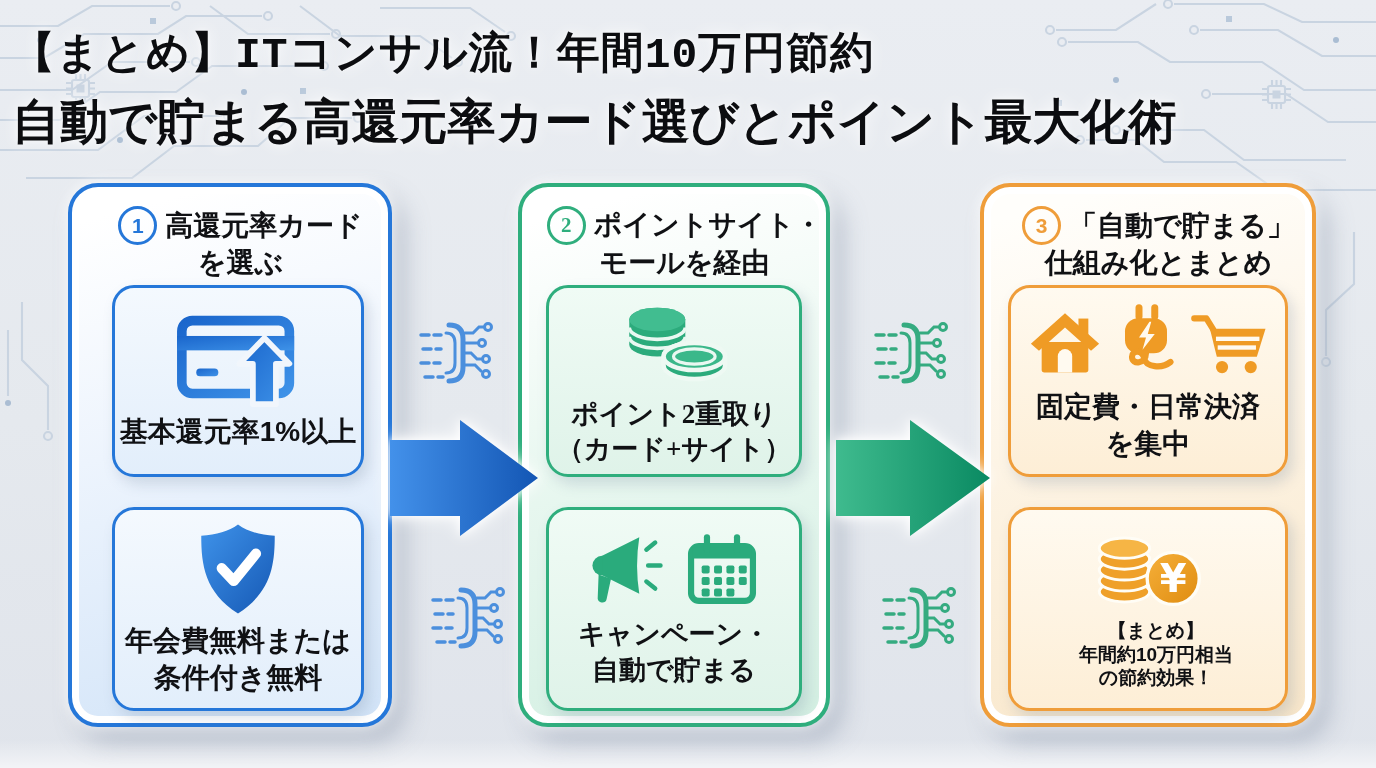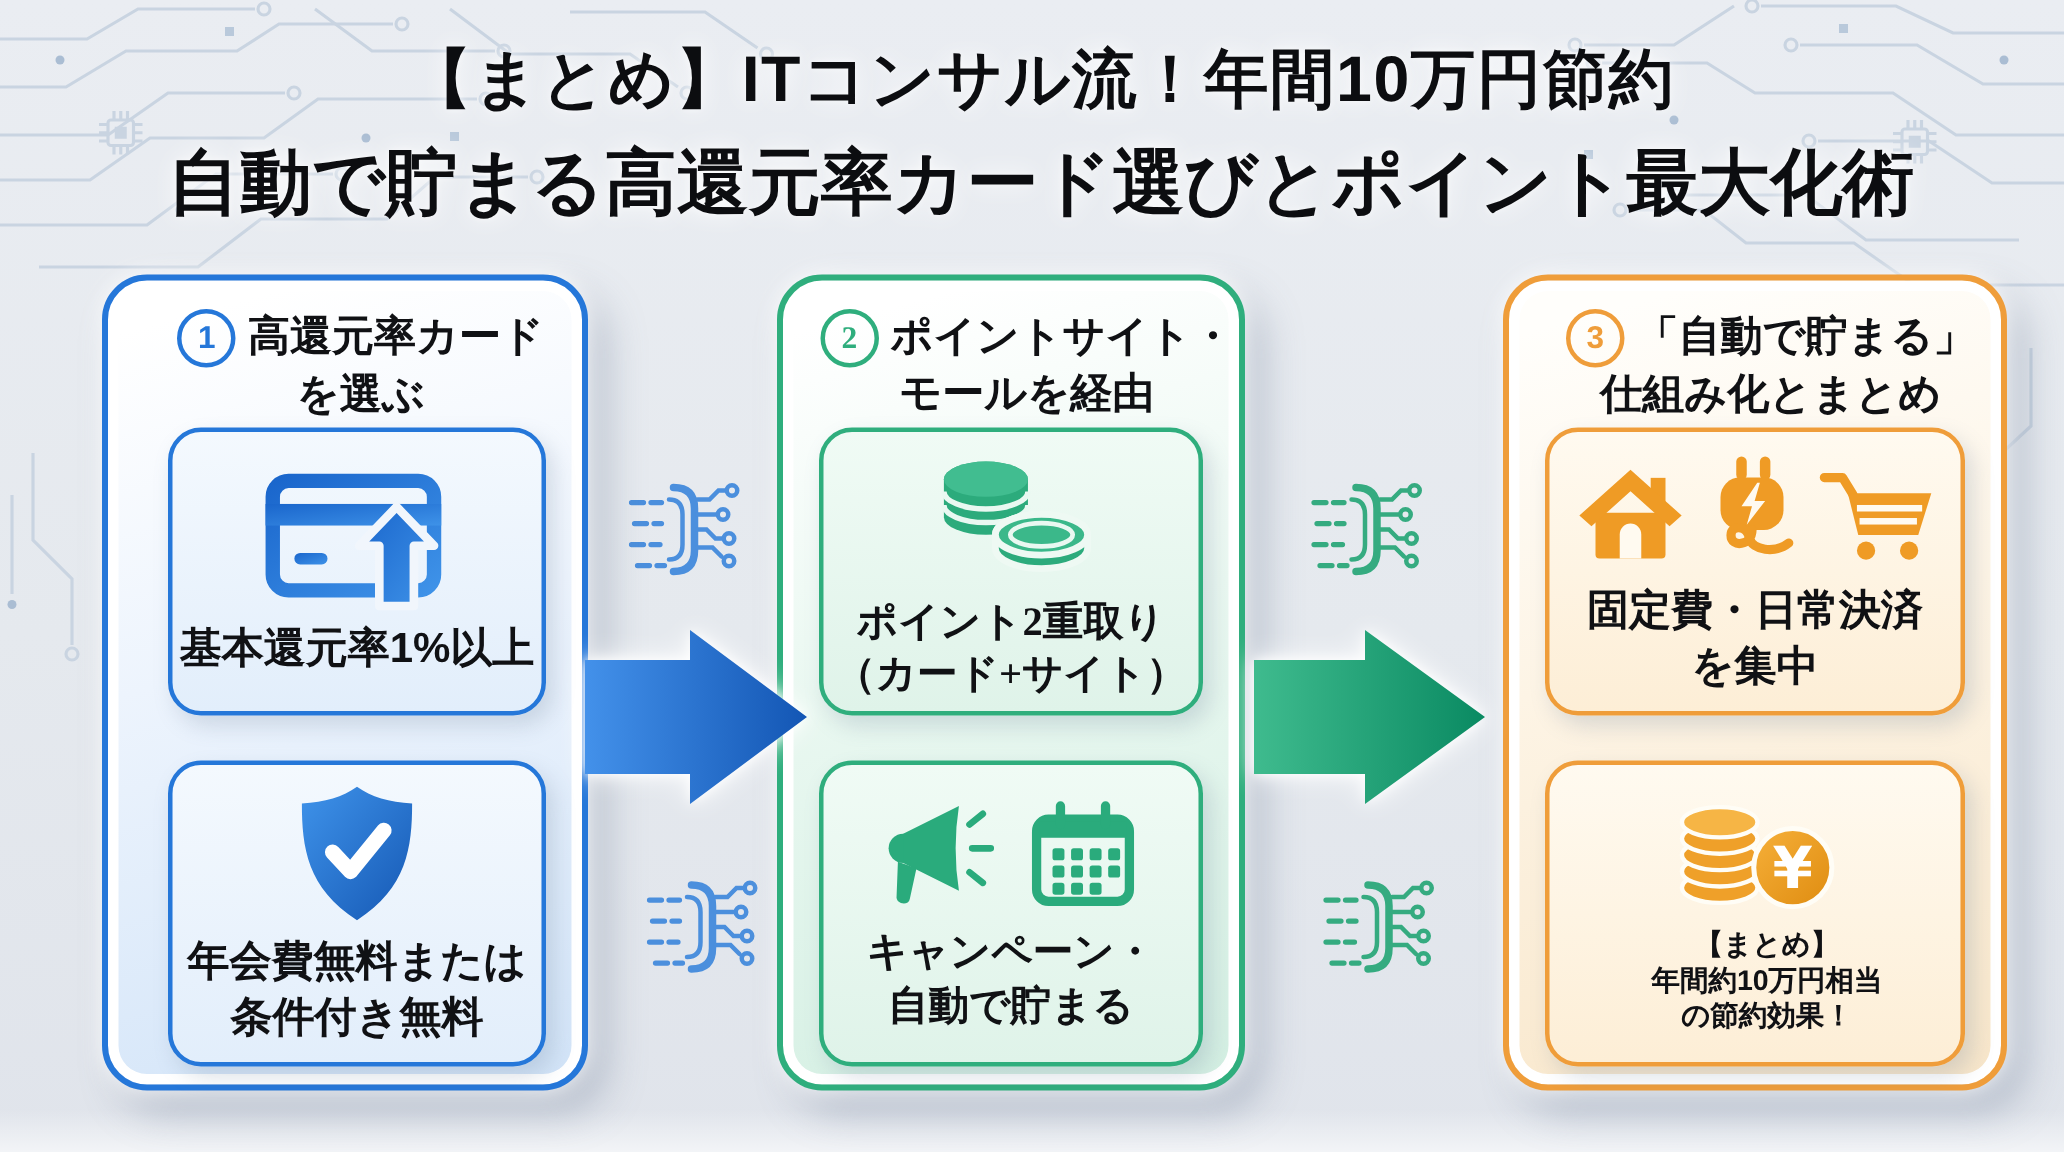--- a/index.html
+++ b/index.html
@@ -9,34 +9,34 @@
     font-family:"Liberation Sans","DejaVu Sans",sans-serif;
   }
   .bgckt{position:absolute;z-index:0;}
   .bgckt path,.bgckt rect,.bgckt line,.bgckt circle{stroke:var(--circuit-line,#c9d4e1);stroke-width:2.1;fill:none;}
   .bgckt .dot{fill:#aabdd3;stroke:none;}
   .bgckt .sq{fill:#b9c9db;stroke:none;}
   .bgckt .pad{fill:#c9d4e1;stroke:none;}
   .floor{position:absolute;left:0;right:0;bottom:0;height:28px;z-index:0;
     background:linear-gradient(180deg,rgba(255,255,255,0),rgba(255,255,255,.6));}
   
-  .titleblock{position:absolute;top:24px;left:12px;right:0;text-align:center;z-index:3;
+  .titleblock{position:absolute;top:24px;left:12px;right:0;z-index:3;
     color:var(--title-text,#0c0d10);font-weight:900;
-    text-shadow:0 0 16px rgba(255,255,255,.95),0 0 5px rgba(255,255,255,.6);}
+    text-shadow:0 0 16px rgba(255,255,255,.95),0 0 5px rgba(255,255,255,.6);font-family:Liberation Mono, monospace;}
   .t1{font-size:43px;letter-spacing:1px;}
   .t2{font-size:48px;margin-top:8px;letter-spacing:0px;}
   
   .panel{position:absolute;top:183px;height:536px;border-radius:30px;z-index:2;
     border:4px solid var(--pc);
     box-shadow:inset 0 0 0 7px #ffffff,0 0 16px rgba(255,255,255,.95),12px 14px 26px rgba(104,122,148,.38);}
   .p1{left:68px;width:316px;--pc:var(--accent-blue,#2577d9);
     background:linear-gradient(165deg,#ffffff 6%,#edf4fd 45%,#d2e4f8 100%);}
   .p2{left:518px;width:304px;--pc:var(--accent-green,#2fae7d);
     background:linear-gradient(165deg,#ffffff 6%,#eaf8f1 45%,#d3efe2 100%);font-family:Liberation Serif, serif;}
-  .p3{left:1002px;width:328px;--pc:var(--accent-orange,#ef9d3a);
+  .p3{left:980px;width:328px;--pc:var(--accent-orange,#ef9d3a);
     background:linear-gradient(165deg,#fffefb 6%,#fdf4e5 45%,#f8e6c9 100%);}
   .phead{margin-top:19px;text-align:center;font-weight:900;color:#101114;
     font-size:28px;line-height:1.32;padding-left:21px;}
   .num{display:inline-flex;align-items:center;justify-content:center;
     width:33px;height:33px;border-radius:50%;border:3px solid var(--pc);
     color:var(--pc);font-size:21px;font-weight:800;margin-right:8px;vertical-align:2px;}
   .sub{position:absolute;left:24px;right:24px;border-radius:22px;border:3px solid var(--pc);
     box-shadow:5px 7px 14px rgba(110,130,155,.24);
     display:flex;flex-direction:column;align-items:center;justify-content:center;gap:7px;}
   .sb1{top:98px;height:186px;}

